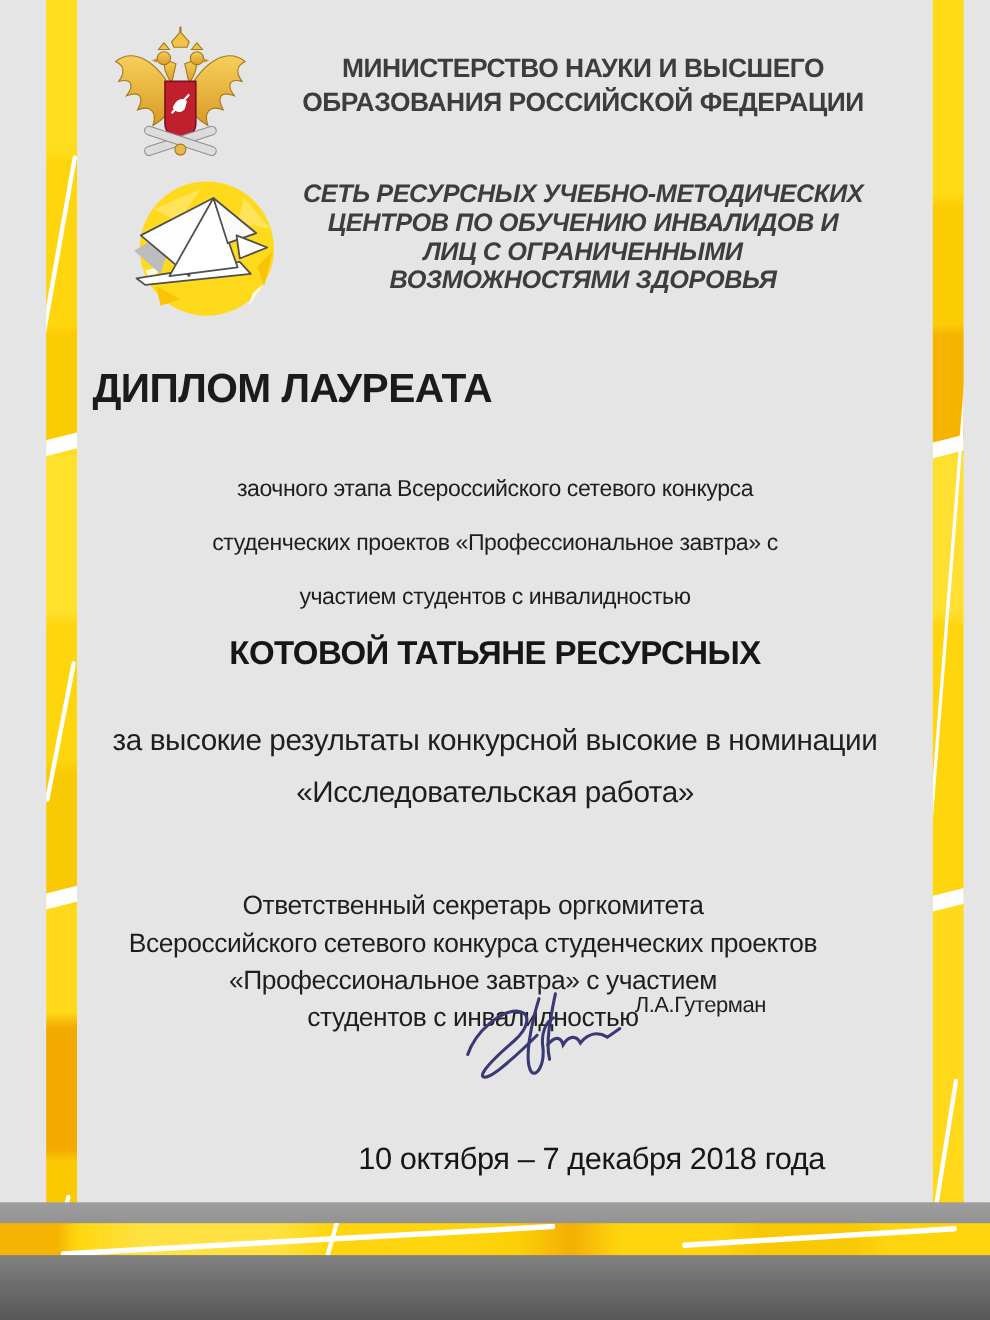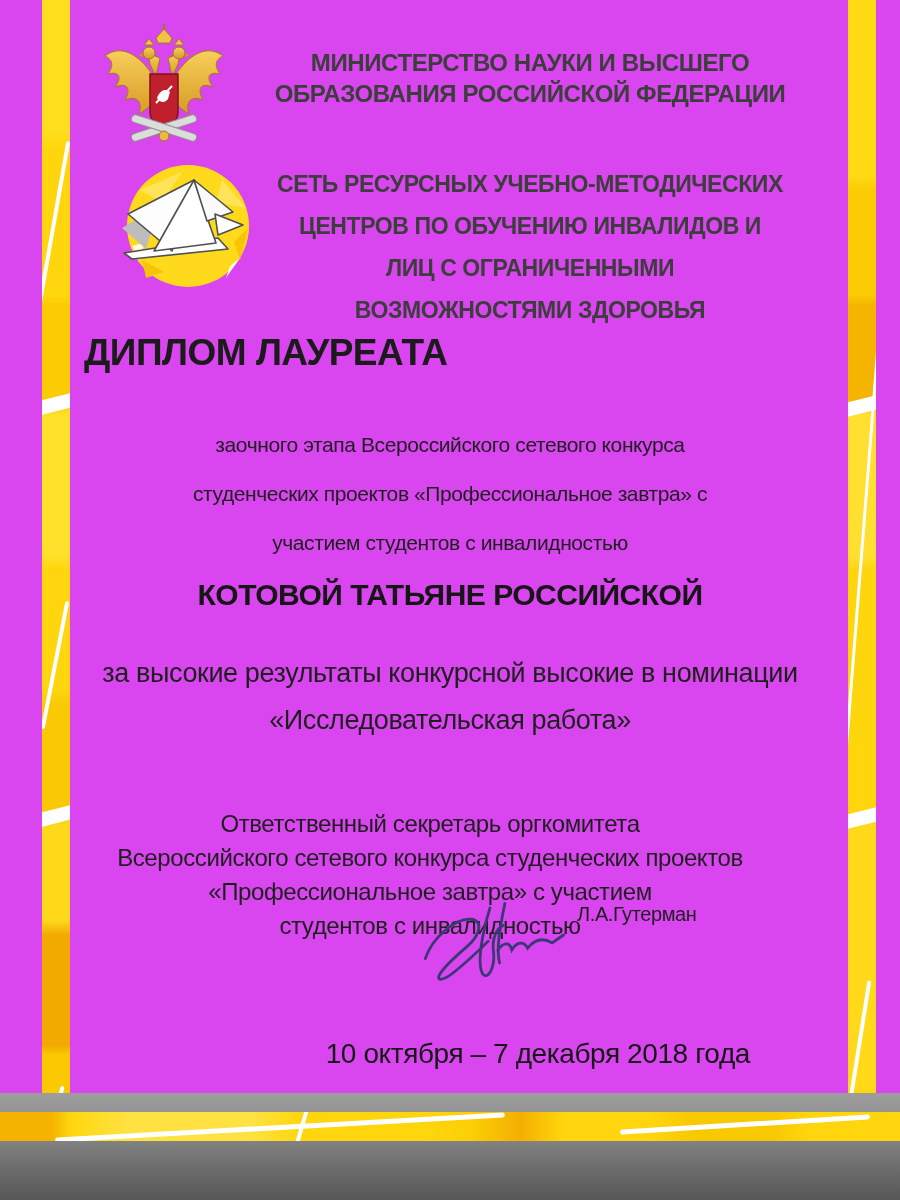--- a/index.html
+++ b/index.html
@@ -1,20 +1,20 @@
 <!DOCTYPE html>
 <html lang="ru" style="--accent-yellow: #FFD912; --deep-yellow: #F2A900; --band-gray: #8A8A8A; --ink-navy: #3A3875; --heading-gray: #3D3D3D; --shield-red: #C01F2E; --eagle-gold: #EFB83E;"><head>
 <meta charset="utf-8">
 <style>
   html,body{margin:0;padding:0;background:#ffffff;}
   #certificate{
     position:relative;
     width:900px;height:1200px;
     margin:0 auto;
-    background:#d946ef;
+    background:#e5e5e5;
     overflow:hidden;
     font-family:"Liberation Sans", sans-serif;
     color:#222;
   }
   
   .stripe{position:absolute;top:0;height:1200px;width:28px;overflow:hidden;}
   .stripe-left{
     left:42px;
     background:linear-gradient(180deg,
       #ffde1e 0px,#ffde1e 130px,#ffd60d 150px,#ffd60d 295px,#fbcb03 305px,#fbcb03 400px,
@@ -46,21 +46,21 @@
   .ribbon .slash{height:5px;}
   
   .txt{position:absolute;letter-spacing:-0.4px;}
   [data-bind-lines]{white-space:pre-line;}
   .ministry{
     left:255px;top:47px;width:550px;text-align:center;
     font-size:24px;font-weight:bold;line-height:31px;color:var(--heading-gray,#3d3d3d);
   }
   .rumc{
     left:250px;top:163px;width:560px;text-align:center;
-    font-size:23px;font-weight:bold;line-height:42px;color:var(--heading-gray,#3d3d3d);
+    font-size:23px;font-weight:bold;line-height:26px;color:var(--heading-gray,#3d3d3d);font-style:italic;
   }
   .title{
     left:84px;top:332px;width:700px;text-align:left;
     font-size:37px;font-weight:bold;color:#1b1b1b;letter-spacing:-0.5px;
   }
   .para1{
     left:80px;top:420px;width:740px;text-align:center;
     font-size:21px;line-height:49px;color:#1e1e1e;
   }
   .recipient{
@@ -174,21 +174,21 @@
 ОБРАЗОВАНИЯ РОССИЙСКОЙ ФЕДЕРАЦИИ</div>
   <div class="txt rumc" data-bind-lines="header.rumc_lines">СЕТЬ РЕСУРСНЫХ УЧЕБНО-МЕТОДИЧЕСКИХ
 ЦЕНТРОВ ПО ОБУЧЕНИЮ ИНВАЛИДОВ И
 ЛИЦ С ОГРАНИЧЕННЫМИ
 ВОЗМОЖНОСТЯМИ ЗДОРОВЬЯ</div>
 
   <div class="txt title" data-bind="body.title">ДИПЛОМ ЛАУРЕАТА</div>
   <div class="txt para1" data-bind-lines="body.contest_lines">заочного этапа Всероссийского сетевого конкурса
 студенческих проектов «Профессиональное завтра» с
 участием студентов с инвалидностью</div>
-  <div class="txt recipient" data-bind="body.recipient">КОТОВОЙ ТАТЬЯНЕ РОССИЙСКОЙ</div>
+  <div class="txt recipient" data-bind="body.recipient">КОТОВОЙ ТАТЬЯНЕ РЕСУРСНЫХ</div>
   <div class="txt para2" data-bind-lines="body.award_lines">за высокие результаты конкурсной высокие в номинации
 «Исследовательская работа»</div>
 
   <div class="txt secretary" data-bind-lines="signature_block.secretary_lines">Ответственный секретарь оргкомитета
 Всероссийского сетевого конкурса студенческих проектов
 «Профессиональное завтра» с участием
 студентов с инвалидностью</div>
   <svg class="sig-svg" width="175" height="105" viewBox="0 0 200 110" fill="none" stroke="var(--ink-navy,#3A3875)" stroke-width="3.2" stroke-linecap="round">
     <path d="M14,78 C22,54 48,32 66,33 C80,34 78,50 62,64 C48,76 34,89 30,97 C27,103 33,104 45,95 C59,84 74,70 86,58"></path>
     <path d="M88,20 C80,46 72,84 80,96 C86,102 94,88 92,70 C90,56 95,44 103,40"></path>

